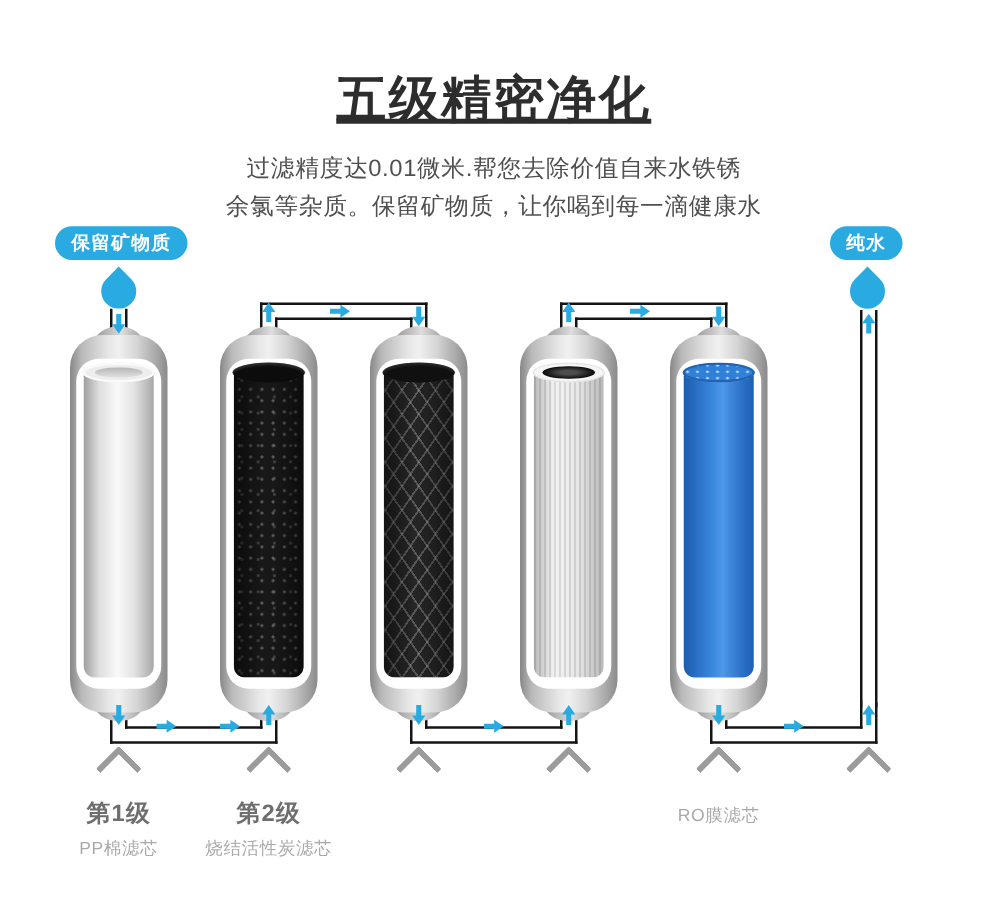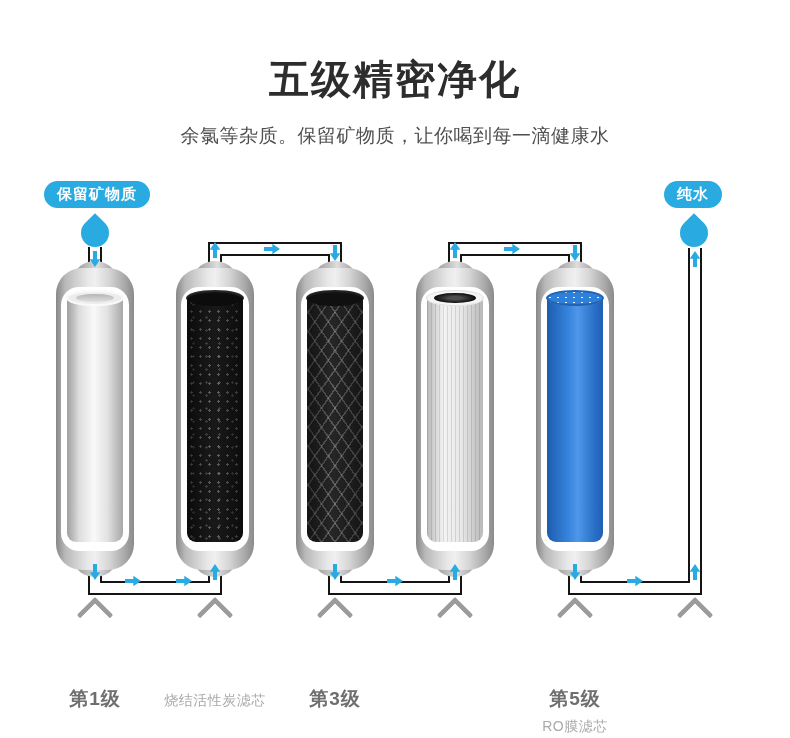--- a/index.html
+++ b/index.html
@@ -11,21 +11,21 @@
   html,body{background:#fff;}
   body{
     width:790px;height:738px;position:relative;overflow:hidden;
     font-family:"Liberation Sans","DejaVu Sans",sans-serif;
   }
   .abs{position:absolute;}
 
   
   .title{
     left:0;right:0;top:52px;text-align:center;
-    font-size:40px;font-weight:bold;color:var(--title-ink);letter-spacing:2px;
+    font-size:40px;font-weight:bold;color:var(--title-ink);letter-spacing:2px;text-decoration:underline;
   }
   .subtitle{
     left:0;right:0;top:121px;text-align:center;
     font-size:19px;line-height:30px;color:var(--sub-ink);letter-spacing:.5px;
   }
 
   
   .pill{
     height:27px;display:flex;align-items:center;justify-content:center;
     padding:0 13px;border-radius:14px;background:var(--accent);
@@ -131,29 +131,30 @@
     background-size:8px 5px;
     box-shadow:inset 0 0 0 2px #2263b2;
   }
 
   
   .chev{
     width:26px;height:26px;top:602px;
     border-top:5px solid var(--chev);border-left:5px solid var(--chev);
     transform:rotate(45deg);border-radius:2px;
   }
-  .stage-label{width:150px;top:638px;text-align:center;margin-top:48px;}
+  .stage-label{width:150px;top:638px;text-align:center;}
   .stage-label .st{font-size:19px;font-weight:bold;color:var(--stage-ink);letter-spacing:1px;}
   .stage-label .sn{margin-top:6px;font-size:14px;color:var(--stagename-ink);letter-spacing:.5px;}
 </style>
 </head>
 <body>
 
 <div class="abs title">五级精密净化</div>
 <div class="abs subtitle">
+  <div>过滤精度达0.01微米.帮您去除价值自来水铁锈</div>
   <div>余氯等杂质。保留矿物质，让你喝到每一滴健康水</div>
 </div>
 
 <div class="abs pill" style="left:44px;top:181px;">
   <span>保留矿物质</span>
 </div>
 <div class="abs drop" style="left:81px;top:219px;"></div>
 
 <div class="abs pill" style="left:664px;top:181px;">
   <span>纯水</span>
@@ -264,25 +265,25 @@
 
 <div class="abs chev" style="left:82px;"></div>
 <div class="abs chev" style="left:202px;"></div>
 <div class="abs chev" style="left:322px;"></div>
 <div class="abs chev" style="left:442px;"></div>
 <div class="abs chev" style="left:562px;"></div>
 <div class="abs chev" style="left:682px;"></div>
 
 <div class="abs stage-label" style="left:20px;">
   <div class="st">第1级</div>
+  <div class="sn">PP棉滤芯</div>
 </div>
 <div class="abs stage-label" style="left:140px;">
+  <div class="st">第2级</div>
   <div class="sn">烧结活性炭滤芯</div>
 </div>
 <div class="abs stage-label" style="left:260px;">
-  <div class="st">第3级</div>
 </div>
 <div class="abs stage-label" style="left:380px;">
 </div>
 <div class="abs stage-label" style="left:500px;">
-  <div class="st">第5级</div>
   <div class="sn">RO膜滤芯</div>
 </div>
 
 </body></html>

